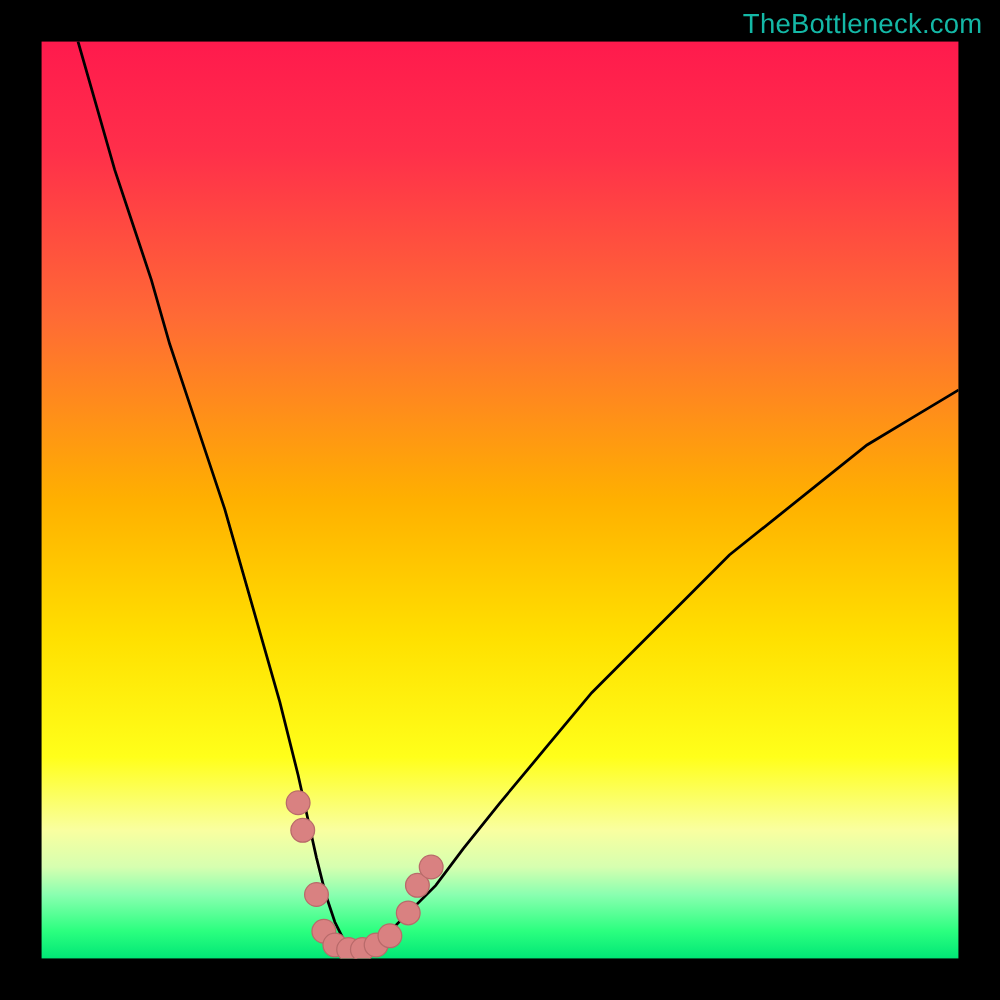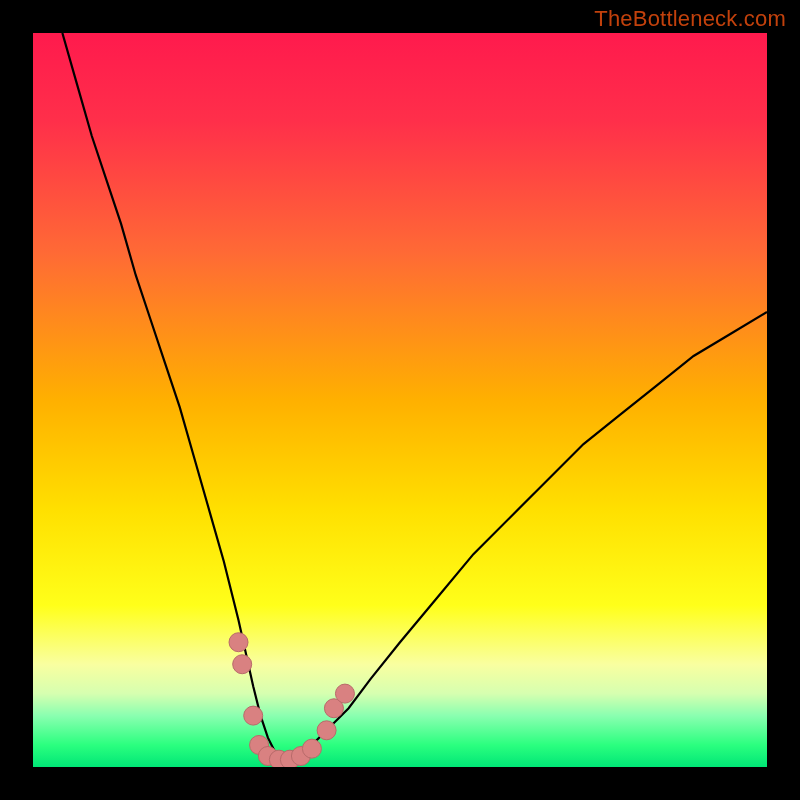--- a/index.html
+++ b/index.html
@@ -47,21 +47,21 @@
     height: 100%;
     z-index: 4;
   }
   .watermark {
     position: absolute;
     top: 6px;
     right: 14px;
     font-family: Arial, Helvetica, sans-serif;
     font-size: 22px;
     font-weight: 500;
-    color: #c2410c;
+    color: #14b8a6;
     letter-spacing: 0.2px;
     z-index: 10;
   }
 </style>
 </head>
 <body>
 
 <div class="frame">
   <div class="watermark">TheBottleneck.com</div>
 

